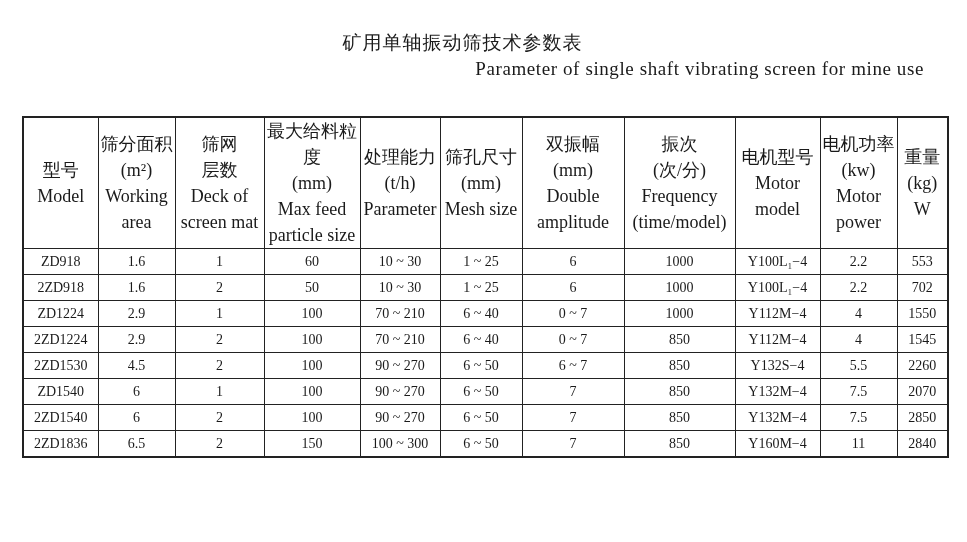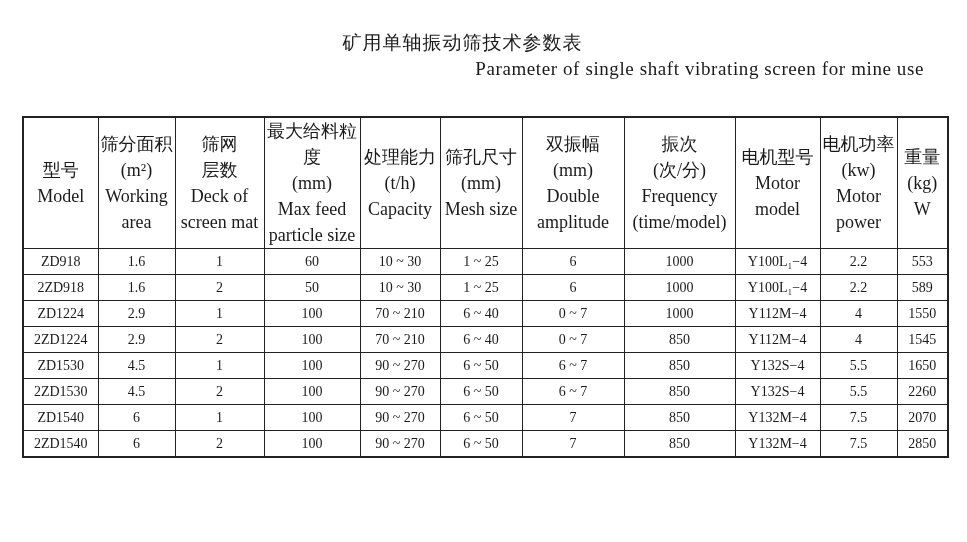--- a/index.html
+++ b/index.html
@@ -57,21 +57,21 @@
         </th>
         <th>
           <span>最大给料粒度</span>
           <span>(mm)</span>
           <span>Max feed</span>
           <span>particle size</span>
         </th>
         <th>
           <span>处理能力</span>
           <span>(t/h)</span>
-          <span>Capacity</span>
+          <span>Parameter</span>
         </th>
         <th>
           <span>筛孔尺寸</span>
           <span>(mm)</span>
           <span>Mesh size</span>
         </th>
         <th>
           <span>双振幅</span>
           <span>(mm)</span>
           <span>Double</span>
@@ -119,21 +119,21 @@
         <td>2ZD918</td>
         <td>1.6</td>
         <td>2</td>
         <td>50</td>
         <td>10 ~ 30</td>
         <td>1 ~ 25</td>
         <td>6</td>
         <td>1000</td>
         <td>Y100L₁−4</td>
         <td>2.2</td>
-        <td>589</td>
+        <td>702</td>
       </tr>
       <tr>
         <td>ZD1224</td>
         <td>2.9</td>
         <td>1</td>
         <td>100</td>
         <td>70 ~ 210</td>
         <td>6 ~ 40</td>
         <td>0 ~ 7</td>
         <td>1000</td>
@@ -148,33 +148,20 @@
         <td>100</td>
         <td>70 ~ 210</td>
         <td>6 ~ 40</td>
         <td>0 ~ 7</td>
         <td>850</td>
         <td>Y112M−4</td>
         <td>4</td>
         <td>1545</td>
       </tr>
       <tr>
-        <td>ZD1530</td>
-        <td>4.5</td>
-        <td>1</td>
-        <td>100</td>
-        <td>90 ~ 270</td>
-        <td>6 ~ 50</td>
-        <td>6 ~ 7</td>
-        <td>850</td>
-        <td>Y132S−4</td>
-        <td>5.5</td>
-        <td>1650</td>
-      </tr>
-      <tr>
         <td>2ZD1530</td>
         <td>4.5</td>
         <td>2</td>
         <td>100</td>
         <td>90 ~ 270</td>
         <td>6 ~ 50</td>
         <td>6 ~ 7</td>
         <td>850</td>
         <td>Y132S−4</td>
         <td>5.5</td>
@@ -198,15 +185,28 @@
         <td>6</td>
         <td>2</td>
         <td>100</td>
         <td>90 ~ 270</td>
         <td>6 ~ 50</td>
         <td>7</td>
         <td>850</td>
         <td>Y132M−4</td>
         <td>7.5</td>
         <td>2850</td>
+      </tr>
+      <tr>
+        <td>2ZD1836</td>
+        <td>6.5</td>
+        <td>2</td>
+        <td>150</td>
+        <td>100 ~ 300</td>
+        <td>6 ~ 50</td>
+        <td>7</td>
+        <td>850</td>
+        <td>Y160M−4</td>
+        <td>11</td>
+        <td>2840</td>
       </tr>
     </tbody>
 </table>
 
 </body></html>

